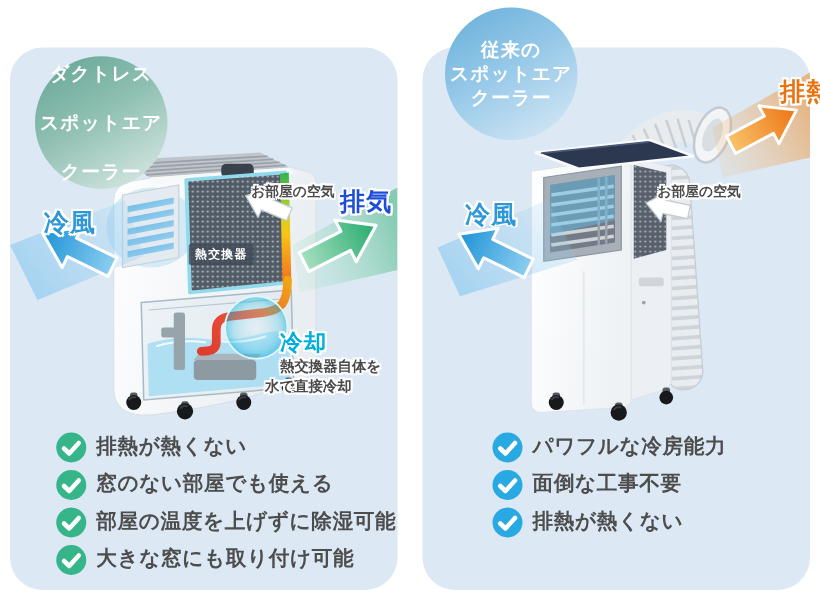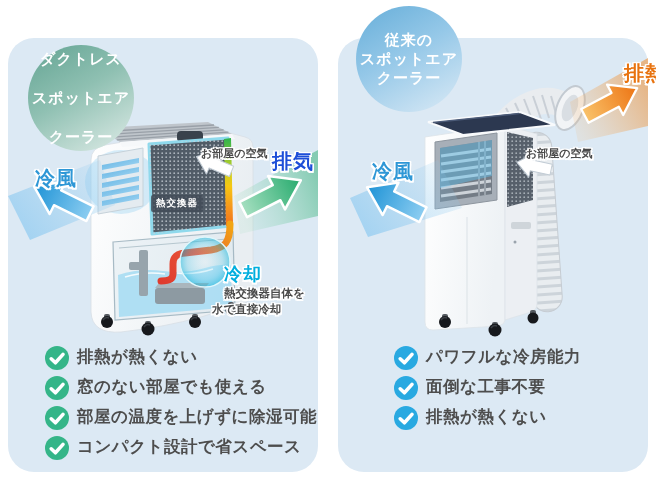--- a/index.html
+++ b/index.html
@@ -213,21 +213,21 @@
             </svg>
           </span>
         <span class="ftext">部屋の温度を上げずに除湿可能</span>
       </li>
       <li class="feature">
         <span class="check g">
             <svg width="24" height="24" viewBox="0 0 24 24">
               <path d="M6.2 12.8l4.2 4 7.6-8.4" fill="none" stroke="#fff" stroke-width="3.6" stroke-linecap="round" stroke-linejoin="round"></path>
             </svg>
           </span>
-        <span class="ftext">コンパクト設計で省スペース</span>
+        <span class="ftext">大きな窓にも取り付け可能</span>
       </li>
     </ul>
   </section>
 
   <section class="panel right">
 
     <svg class="art" viewBox="0 0 310 434">
       <defs>
         <linearGradient id="R_beamB" gradientUnits="userSpaceOnUse" x1="105" y1="130" x2="25" y2="195">
           <stop offset="0" stop-color="#8ec9ee" stop-opacity="0.15"></stop>

